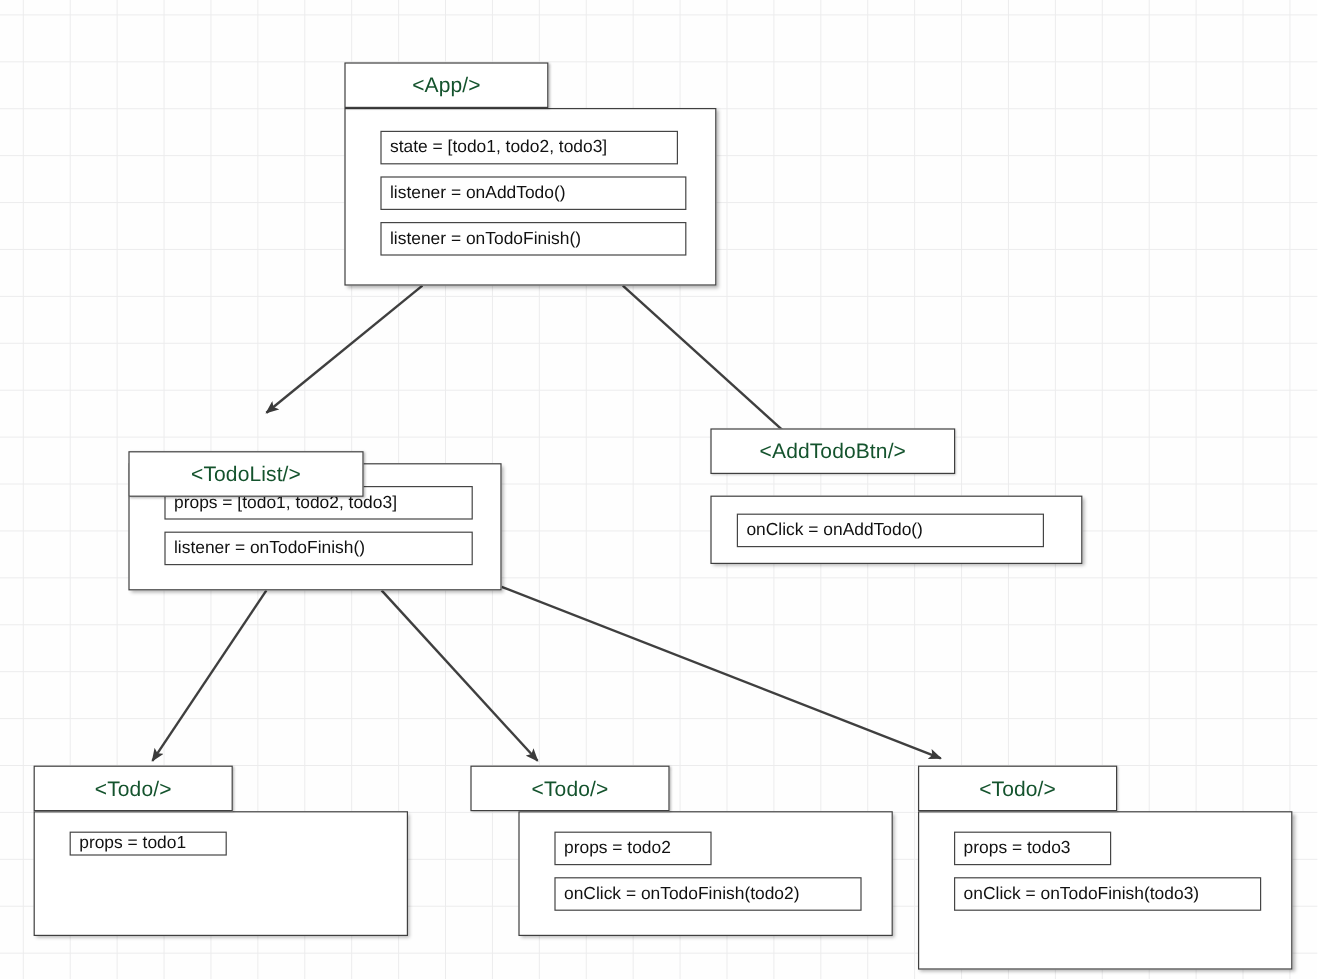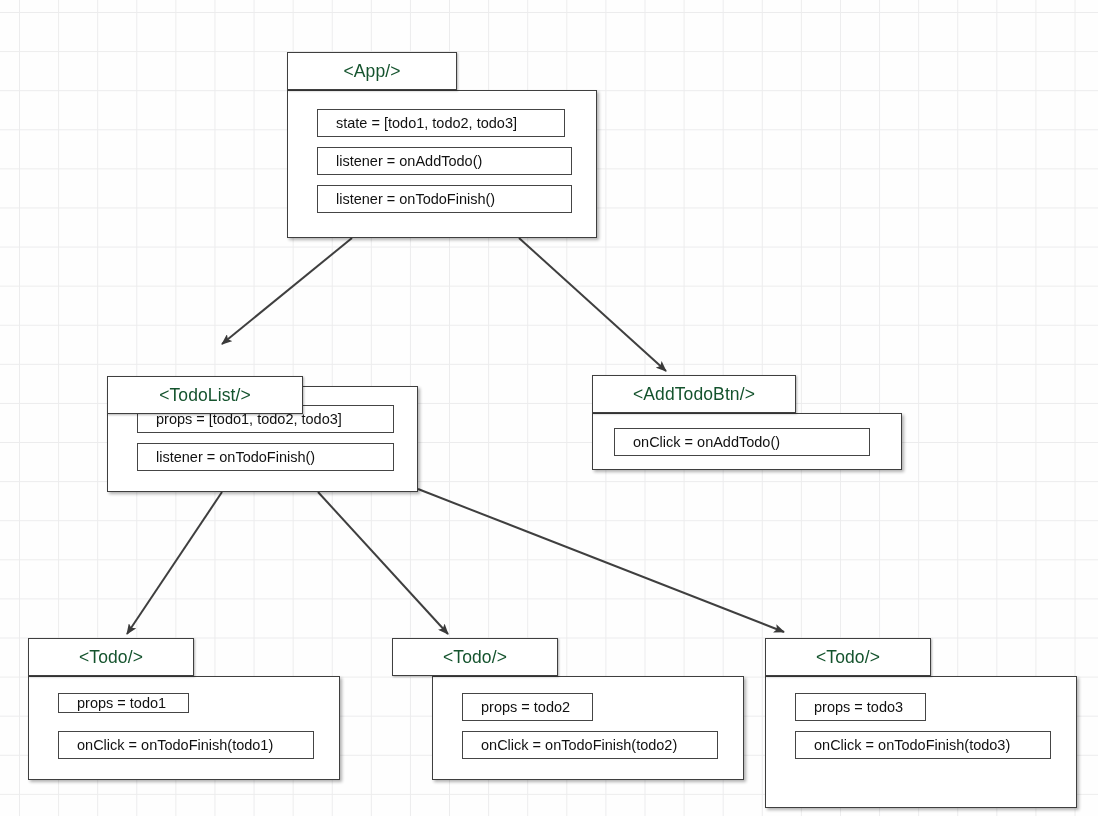--- a/index.html
+++ b/index.html
@@ -56,21 +56,21 @@
   }
   .field {
     position: absolute;
     box-sizing: border-box;
     background: #ffffff;
     border: 1.4px solid #454545;
     display: flex;
     align-items: center;
     font-size: 14.5px;
     color: #111111;
-    padding-left: 18px;
+    padding-left: 7px;
     white-space: nowrap;
     overflow: hidden;
   }
 </style>
 </head>
 <body>
 
 <div id="canvas">
 
   <svg id="edge-layer" viewBox="0 0 1098 816">
@@ -101,26 +101,25 @@
         <div class="node-body" style="left: 107px; top: 386px; width: 311px; height: 106px;">
           <div class="field" style="left: 29px; top: 18px; width: 257px; height: 28px;">props = [todo1, todo2, todo3]</div>
           <div class="field" style="left: 29px; top: 56px; width: 257px; height: 28px;">listener = onTodoFinish()</div>
         </div>
         <div class="node-title" style="left: 107px; top: 348px; width: 196px; height: 38px; margin-top: 28px;">&lt;TodoList/&gt;</div>
       </div>
       <div class="node" style="left: 0px; top: 0px;">
         <div class="node-body" style="left: 592px; top: 413px; width: 310px; height: 57px;">
           <div class="field" style="left: 21px; top: 14px; width: 256px; height: 28px;">onClick = onAddTodo()</div>
         </div>
-        <div class="node-title" style="left: 592px; top: 375px; width: 204px; height: 38px;">&lt;AddTodoBtn/&gt;</div>
+        <div class="node-title" style="left: 592px; top: 357px; width: 204px; height: 38px;">&lt;AddTodoBtn/&gt;</div>
       </div>
       <div class="node" style="left: 0px; top: 0px;">
         <div class="node-body" style="left: 28px; top: 676px; width: 312px; height: 104px;">
           <div class="field" style="left: 29px; top: 16px; width: 131px; height: 20px;">props = todo1</div>
-          <div class="field" style="left: 29px; top: 54px; width: 256px; height: 28px;">onClick = onTodoFinish(todo1)</div>
         </div>
         <div class="node-title" style="left: 28px; top: 638px; width: 166px; height: 38px;">&lt;Todo/&gt;</div>
       </div>
       <div class="node" style="left: 0px; top: 0px;">
         <div class="node-body" style="left: 392px; top: 676px; width: 312px; height: 104px; margin-left: 40px;">
           <div class="field" style="left: 29px; top: 16px; width: 131px; height: 28px;">props = todo2</div>
           <div class="field" style="left: 29px; top: 54px; width: 256px; height: 28px;">onClick = onTodoFinish(todo2)</div>
         </div>
         <div class="node-title" style="left: 392px; top: 638px; width: 166px; height: 38px;">&lt;Todo/&gt;</div>
       </div>

